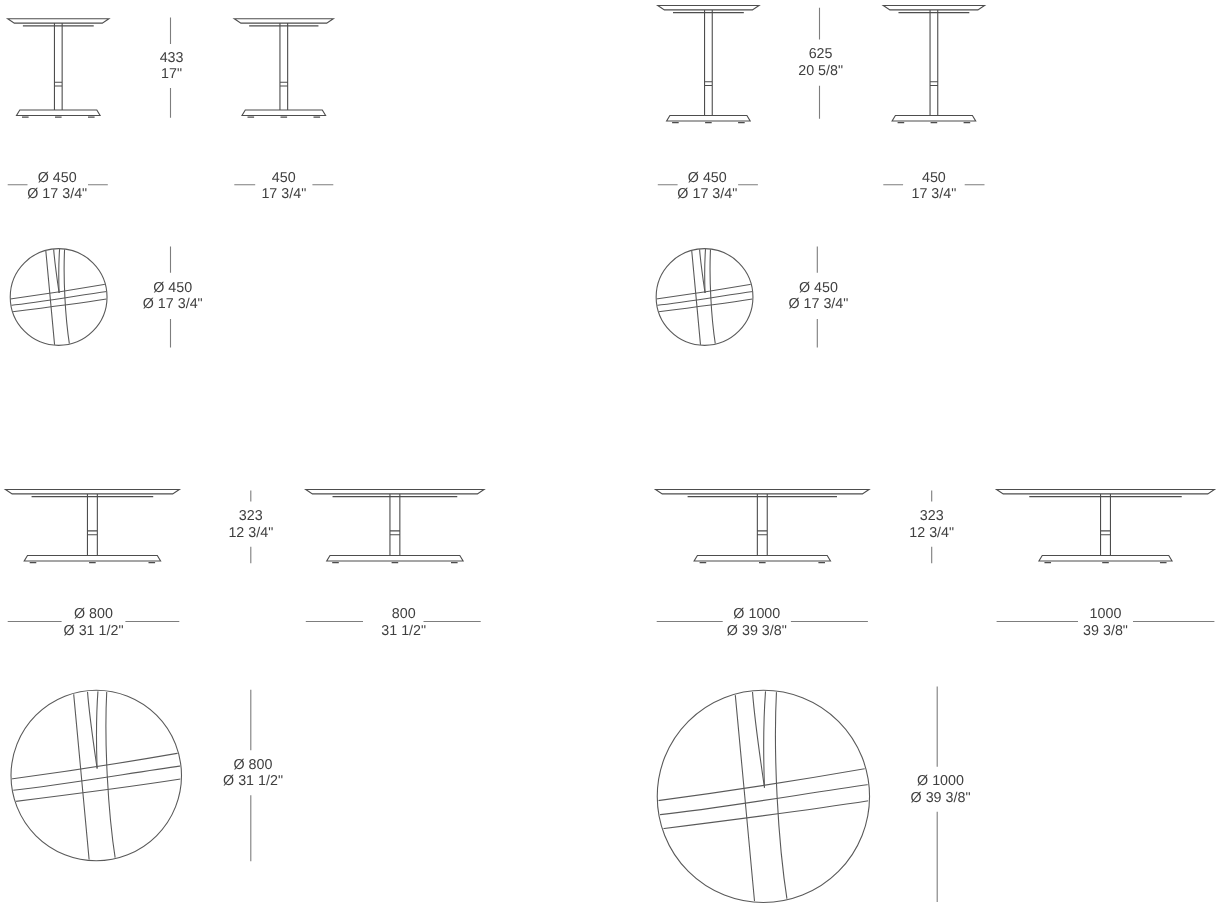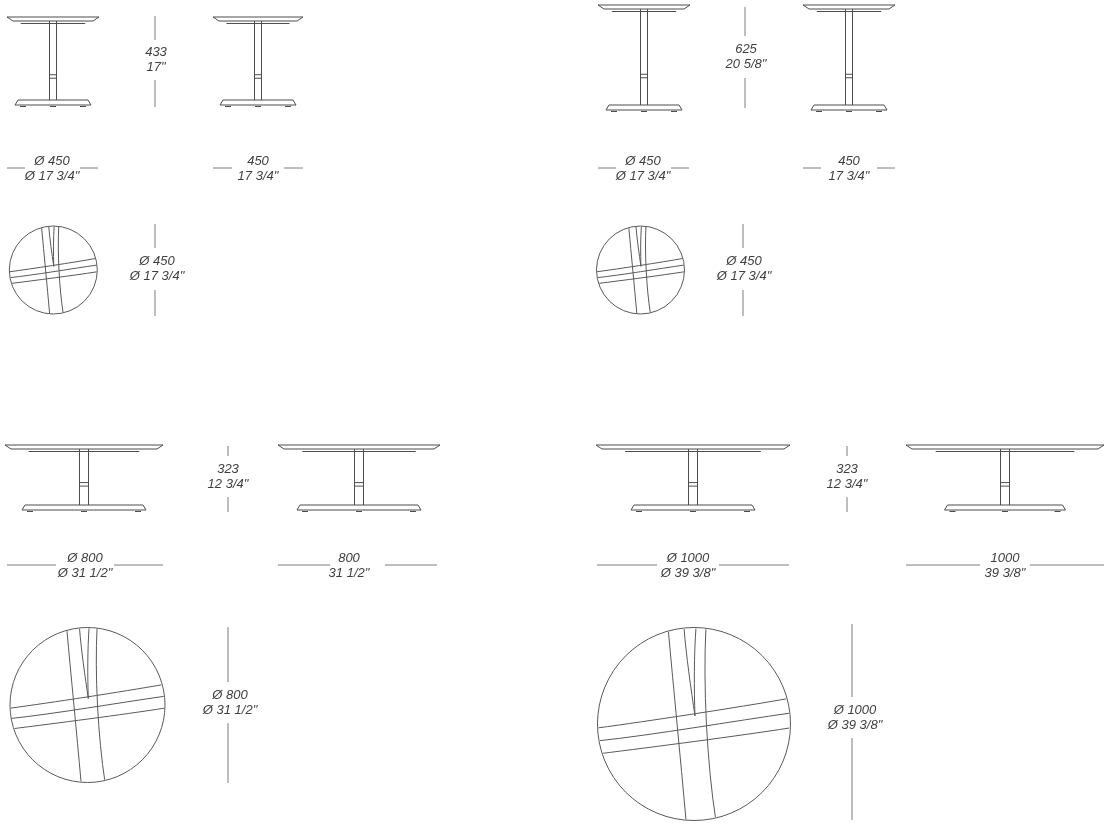--- a/index.html
+++ b/index.html
@@ -15,21 +15,20 @@
   .vein { stroke:#5a5a5a; stroke-width:1; fill:none; vector-effect:non-scaling-stroke; }
   .dim  { stroke:#7d7d7d; stroke-width:1; fill:none; }
   .label {
     position:absolute;
     transform:translateX(-50%);
     text-align:center;
     font-size:13px;
     line-height:15px;
     color:#3f3f3f;
     white-space:nowrap;
-    font-style:italic;
   }
 </style>
 </head>
 <body>
 
 <div id="sheet">
 
   <svg id="art" width="1114" height="826" viewBox="0 0 1114 826">
     <defs>
       <clipPath id="cclip">
@@ -115,21 +114,21 @@
   </div>
 
   <div class="label" style="left:228px; top:461px">
     <div>323</div>
     <div>12 3/4"</div>
   </div>
   <div class="label" style="left:85px; top:550px">
     <div>Ø 800</div>
     <div>Ø 31 1/2"</div>
   </div>
-  <div class="label" style="left:349px; top:550px">
+  <div class="label" style="left:367px; top:550px">
     <div>800</div>
     <div>31 1/2"</div>
   </div>
   <div class="label" style="left:230px; top:687px">
     <div>Ø 800</div>
     <div>Ø 31 1/2"</div>
   </div>
 
   <div class="label" style="left:847px; top:461px">
     <div>323</div>

